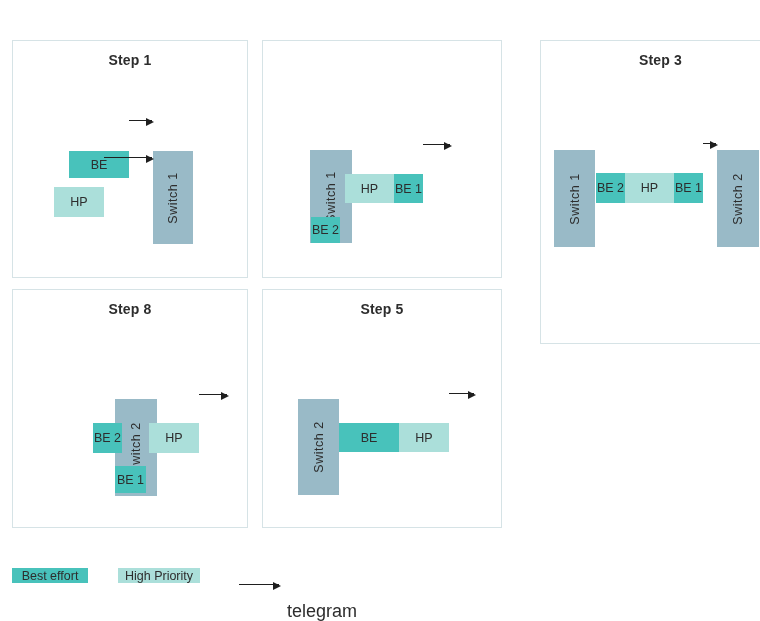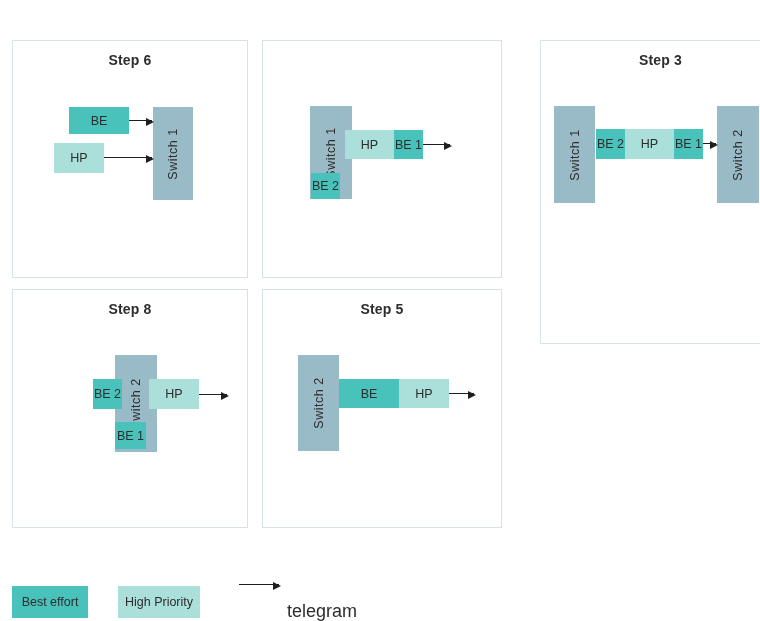--- a/index.html
+++ b/index.html
@@ -39,20 +39,21 @@
   }
 
   .node {
     position: absolute;
     display: flex;
     align-items: center;
     justify-content: center;
     font-size: 12.5px;
     color: var(--text, #2d2d2d);
     white-space: nowrap;
+    margin-top: 44px;
   }
   .be  { background: var(--best-effort, #48c2bb); z-index: 3; }
   .hp  { background: var(--high-priority, #abdfda); z-index: 3; }
   .sw  { background: var(--switch, #99bac7); z-index: 1; }
   .sw .vtext {
     transform: rotate(-90deg);
     white-space: nowrap;
     letter-spacing: 0.5px;
   }
 
@@ -109,42 +110,41 @@
   .p5-hp  { left: 136px; top: 89px;  width: 50px; height: 29px; }
   .p5-a1  { left: 186px; top: 103px; width: 25px; }
 
   
   .legend-box {
     position: absolute;
     display: flex;
     align-items: center;
     justify-content: center;
     font-size: 12.5px;
-    height: 32px;
+    height: 15px;
     top: 568px;
-    margin-top: 18px;
   }
   #legend-be { left: 12px;  width: 76px; background: var(--best-effort, #48c2bb); }
   #legend-hp { left: 118px; width: 82px; background: var(--high-priority, #abdfda); }
   #legend-arrow { left: 239px; top: 584px; width: 40px; }
   #legend-telegram {
     position: absolute;
     left: 287px;
     top: 577px;
     font-size: 18px;
     margin-top: 24px;
   }
 </style>
 </head>
 <body>
 
 <div id="canvas">
 
   <div class="panel" id="panel-1">
-    <div class="panel-title">Step 6</div>
+    <div class="panel-title">Step 1</div>
     <div class="node be p1-be">BE</div>
     <div class="node hp p1-hp">HP</div>
     <div class="node sw p1-sw1">
       <span class="vtext">Switch 1</span>
     </div>
     <div class="arrow p1-a1"></div>
     <div class="arrow p1-a2"></div>
   </div>
 
   <div class="panel" id="panel-2">

